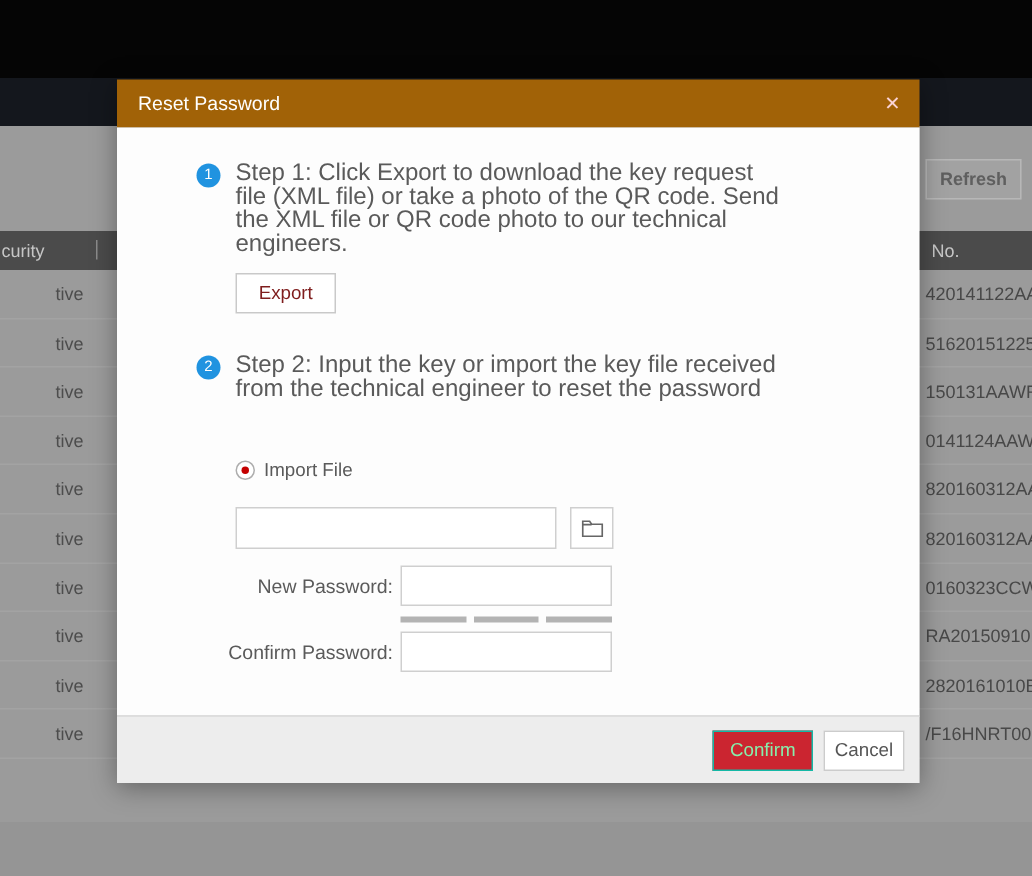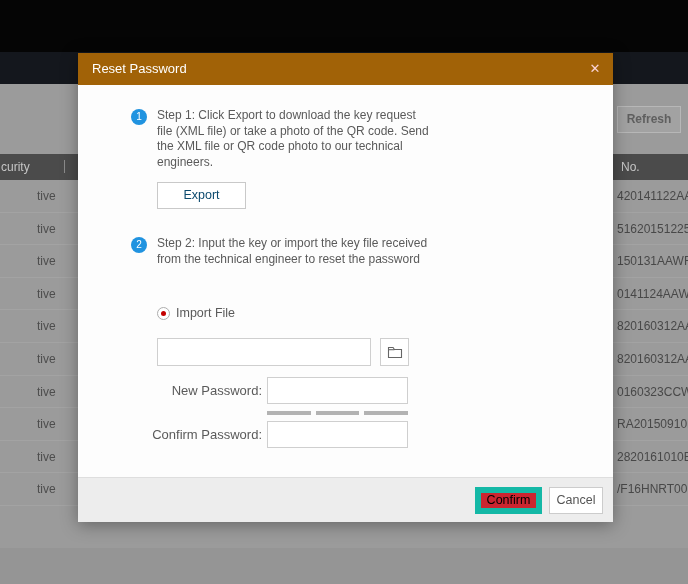--- a/index.html
+++ b/index.html
@@ -35,27 +35,27 @@
   .dlg-header { position: relative; height: 32px; background: #a16207; }
   .dlg-title { position: absolute; left: 14px; top: 8px; color: #ffffff; font-size: 13px; }
   .dlg-close { position: absolute; right: 9px; top: 7px; color: #fad3d6; font-size: 13px; width: 18px; height: 18px;
     text-align: center; line-height: 18px; cursor: pointer; }
   .dlg-body { position: relative; height: 392px; background: #fdfdfd; }
 
   .step-circle { position: absolute; width: 16px; height: 16px; border-radius: 50%; background: #2093e0;
     color: #fff; font-size: 10px; text-align: center; line-height: 16px; }
   .circle-1 { left: 53px; top: 24px; }
   .circle-2 { left: 53px; top: 152px; }
-  .step-text { position: absolute; left: 79px; color: #5a5a5a; font-size: 12px; line-height: 15.6px; }
+  .step-text { position: absolute; left: 79px; color: #5a5a5a; font-size: 16px; line-height: 15.6px; }
   .step-text div { white-space: nowrap; }
   .step1-text { top: 23px; }
   .step2-text { top: 151px; }
 
-  .export-btn { position: absolute; left: 79px; top: 97px; width: 89px; height: 27px;
-    background: #fff; border: 1px solid #c9c9c9; color: #0c4a6e; font-size: 12.5px;
+  .export-btn { position: absolute; left: 79px; top: 97px; width: 67px; height: 27px;
+    background: #fff; border: 1px solid #c9c9c9; color: #7f1d1d; font-size: 12.5px;
     text-align: center; line-height: 25px; cursor: pointer; }
 
   .radio-row { position: absolute; left: 79px; top: 221px; height: 15px; }
   .radio-outer { position: absolute; left: 0; top: 1px; width: 13px; height: 13px; border-radius: 50%;
     border: 1px solid #adadad; background: #fff; }
   .radio-dot { position: absolute; left: 3px; top: 3px; width: 5px; height: 5px; border-radius: 50%; background: #c40000; }
   .radio-label { position: absolute; left: 19px; top: 0; font-size: 12.5px; color: #5a5a5a; white-space: nowrap; }
 
   .file-input { position: absolute; left: 79px; top: 253px; width: 214px; height: 28px;
     border: 1px solid #cfcfcf; background: #fff; font-size: 12px; padding: 0 6px; outline: none; }
@@ -67,22 +67,22 @@
   .confpwd-label { top: 336px; }
   .pwd-input { position: absolute; left: 189px; width: 141px; height: 27px;
     border: 1px solid #cfcfcf; background: #fff; font-size: 12px; padding: 0 6px; outline: none; }
   .newpwd-input { top: 292px; }
   .confpwd-input { top: 336px; }
   .strength { position: absolute; left: 189px; top: 326px; width: 141px; display: flex; gap: 5px; }
   .strength .bar { flex: 1; height: 4px; background: #b3b3b3; }
 
   .dlg-footer { position: relative; height: 45px; background: #ededed; border-top: 1px solid #dedede;
     display: flex; align-items: center; justify-content: flex-end; gap: 7px; padding-right: 10px; }
-  .confirm-btn { width: 67px; height: 27px; background: #cb2530; border: 6px solid #14b8a6;
-    color: #000000; font-size: 12.5px; cursor: pointer; }
+  .confirm-btn { width: 67px; height: 27px; background: #cb2530; border: 1px solid #14b8a6;
+    color: #86efac; font-size: 12.5px; cursor: pointer; }
   .cancel-btn { width: 54px; height: 27px; background: #fff; border: 1px solid #cccccc;
     color: #555; font-size: 12.5px; cursor: pointer; }
 </style>
 </head>
 <body>
 
 <div class="screen">
 
   <div class="top-black"></div>
   <div class="top-navy"></div>

